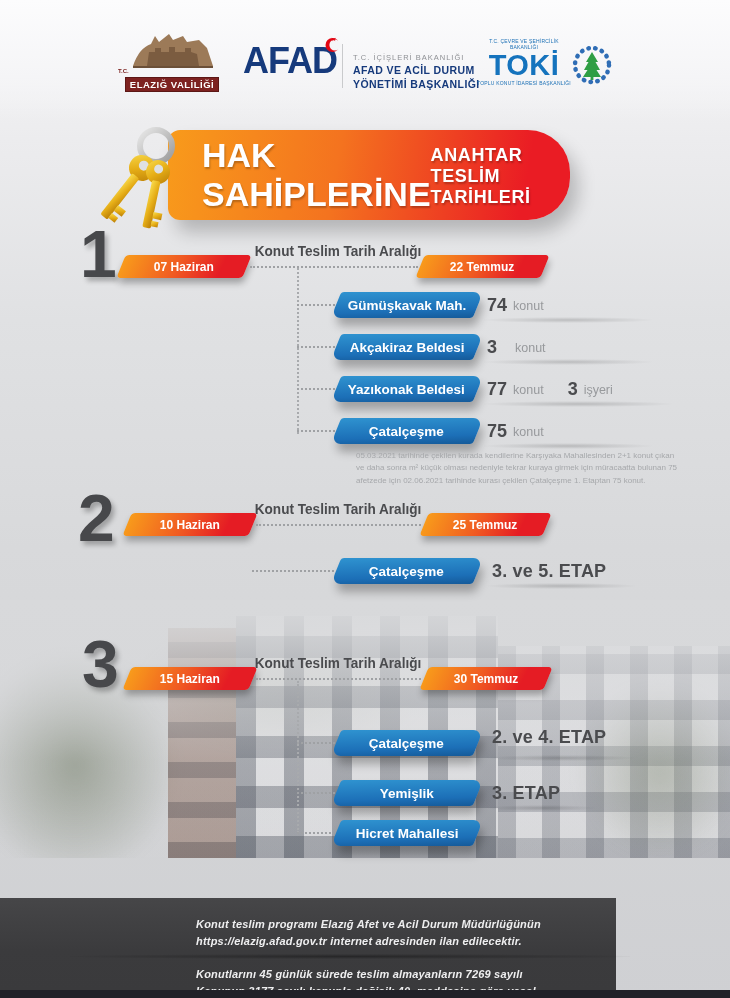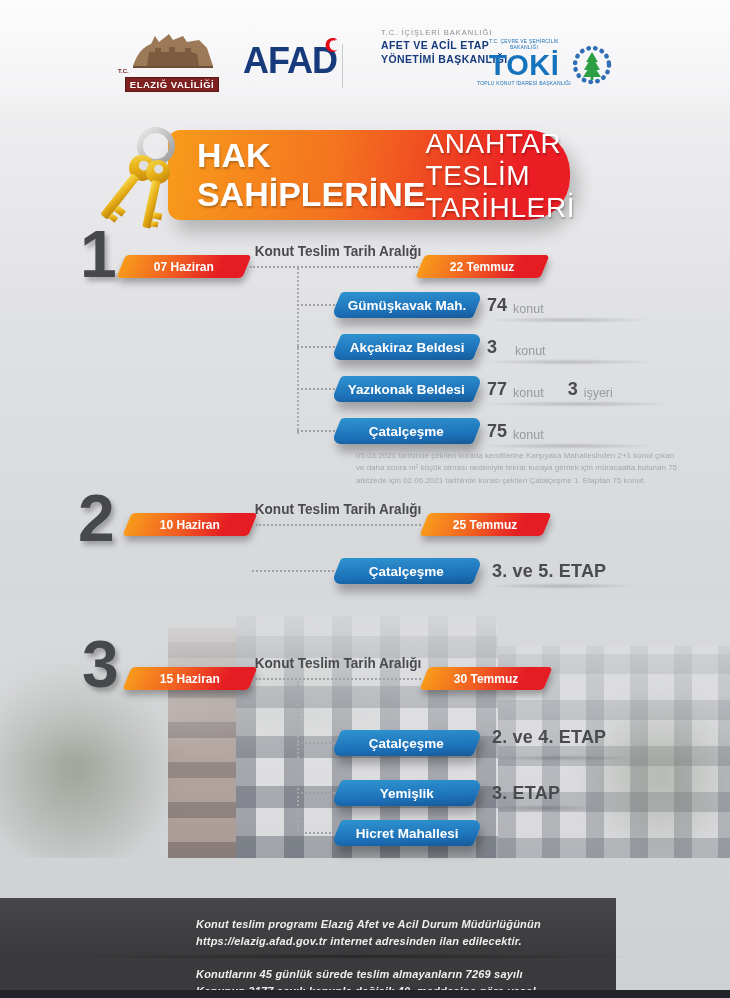--- a/index.html
+++ b/index.html
@@ -15,39 +15,39 @@
   
   .elazig{ position:absolute; left:114px; top:28px; width:116px; text-align:center; }
   .elz-castle{ display:block; margin:0 auto; }
   .elz-tc{ font-size:6px; color:#7d2220; font-weight:bold; text-align:left; margin-left:4px; }
   .elz-name{ display:inline-block; background:#7d2220; color:#fff; border:1px solid #5c1715;
     font-size:9.5px; font-weight:bold; letter-spacing:.5px; padding:1px 4px; }
   .afad-word{ position:absolute; left:243px; top:40px; font-size:36px; font-weight:700;
     color:#163a7c; letter-spacing:-1px; }
   .afad-crescent{ position:absolute; left:325px; top:36px; }
   .hdr-divider{ position:absolute; left:342px; top:44px; width:1px; height:44px; background:#c9cacc; }
-  .ministry{ position:absolute; left:353px; top:28px;margin-left:28px; }
+  .ministry{ position:absolute; left:353px; top:53px; }
   .ministry .m1{ font-size:7.5px; color:#8e9094; letter-spacing:1px; margin-bottom:2px; }
   .ministry .m2{ font-size:10.5px; font-weight:bold; color:#163a7c; letter-spacing:.4px; line-height:1.3; }
   .toki{ position:absolute; left:477px; top:38px; width:94px; text-align:center; }
   .toki .t-top{ font-size:5px; color:#1a6fb5; letter-spacing:.2px; }
   .toki .t-word{ font-size:29px; font-weight:800; color:#1573bd; line-height:1.05; letter-spacing:.5px; }
   .toki .t-bottom{ font-size:5px; color:#1a6fb5; letter-spacing:.2px; }
   .toki-emblem{ position:absolute; left:571px; top:44px; }
 
   
   .title-banner{ position:absolute; left:168px; top:130px; width:402px; height:90px;
     border-radius:12px 42px 42px 12px;
     background:linear-gradient(100deg,#f89b1b 0%,#f4731f 42%,#ea1c24 88%);
     box-shadow:8px 12px 18px rgba(0,0,0,.22);
     display:flex; align-items:center; justify-content:center;
     padding-left:34px; z-index:2; }
   .title-banner .t1{ color:#fff; font-size:34px; font-weight:800; letter-spacing:0;
     text-shadow:1px 2px 2px rgba(0,0,0,.25); }
-  .title-banner .t2{ color:#fff; font-size:28px; font-weight:400; letter-spacing:.6px;
+  .title-banner .t2{ color:#fff; font-size:18px; font-weight:700; letter-spacing:.6px;
     text-shadow:1px 2px 2px rgba(0,0,0,.25); margin-top:2px; }
   .keys{ position:absolute; left:84px; top:124px; z-index:3; }
 
   
   .big-num{ position:absolute; font-size:66px; font-weight:800; color:#47484b; line-height:.85;
     text-shadow:3px 4px 5px rgba(0,0,0,.28); }
   .range-label{ position:absolute; width:200px; text-align:center; font-size:14px; font-weight:bold;
     color:#4a4b4e; transform:scaleX(.97); }
   .date-badge{ position:absolute; height:23px; transform:skewX(-22deg); border-radius:4px;
     background:linear-gradient(95deg,#f89b1b 0%,#f05a22 45%,#e51c24 80%);
@@ -55,21 +55,21 @@
     display:flex; align-items:center; justify-content:center; }
   .date-badge span{ transform:skewX(22deg); color:#fff; font-size:12px; font-weight:bold; }
   .dotline{ position:absolute; border-top:2px dotted #9fa1a4; height:0; }
   .vdotline{ position:absolute; border-left:2px dotted #a8aaad; width:0; }
   .place-banner{ position:absolute; width:142px; height:26px; transform:skewX(-22deg);
     border-radius:3px 10px 3px 10px;
     background:linear-gradient(178deg,#2f93d0 0%,#1c6fb7 70%,#155a99 100%);
     box-shadow:6px 8px 9px rgba(0,0,0,.28);
     display:flex; align-items:center; justify-content:center; }
   .place-banner span{ transform:skewX(22deg); color:#fff; font-size:13.5px; font-weight:bold; }
-  .val-group{ position:absolute; display:flex; align-items:flex-end; }
+  .val-group{ position:absolute; display:flex; align-items:center; }
   .val-num{ font-size:18px; font-weight:800; color:#4a4b4e; }
   .val-unit{ font-size:12.5px; color:#97999c; margin-left:6px; }
   .val-gap{ width:24px; }
   .val-shadow{ position:absolute; height:6px;
     background:radial-gradient(ellipse at center, rgba(0,0,0,.16) 0%, rgba(0,0,0,0) 72%); }
   .etap-text{ position:absolute; font-size:18px; font-weight:800; color:#4a4b4e; letter-spacing:.2px; }
   .note{ position:absolute; font-size:8px; color:#a6a8ab; line-height:1.55; }
 
   
   .photo{ position:absolute; left:0; top:600px; width:730px; height:258px; overflow:hidden; }
@@ -134,21 +134,21 @@
 
   <div class="afad-word">AFAD</div>
   <svg class="afad-crescent" width="18" height="18" viewBox="0 0 18 18">
     <circle cx="7.5" cy="9" r="7" fill="#e30613"></circle>
     <circle cx="10" cy="9" r="5.6" fill="#f5f5f7"></circle>
     <path d="M13 9 L17 7.8 14.6 10.6 15.6 13.8 13 11.8 10.4 13.8 11.4 10.6 9 7.8 13 9 Z" transform="translate(1,-3) scale(.6)" fill="#e30613"></path>
   </svg>
   <div class="hdr-divider"></div>
   <div class="ministry">
     <div class="m1">T.C.  İÇİŞLERİ  BAKANLIĞI</div>
-    <div class="m2">AFET VE ACİL ETAP</div>
+    <div class="m2">AFAD VE ACİL DURUM</div>
     <div class="m2">YÖNETİMİ BAŞKANLIĞI</div>
   </div>
 
   <div class="toki">
     <div class="t-top">T.C. ÇEVRE VE ŞEHİRCİLİK BAKANLIĞI</div>
     <div class="t-word">TOKİ</div>
     <div class="t-bottom">TOPLU KONUT İDARESİ BAŞKANLIĞI</div>
   </div>
   <svg class="toki-emblem" width="42" height="42" viewBox="0 0 42 42">
     <circle cx="21" cy="21" r="17" fill="none" stroke="#2f6db5" stroke-width="4.5" stroke-dasharray="0.5 6.4" stroke-linecap="round"></circle>

